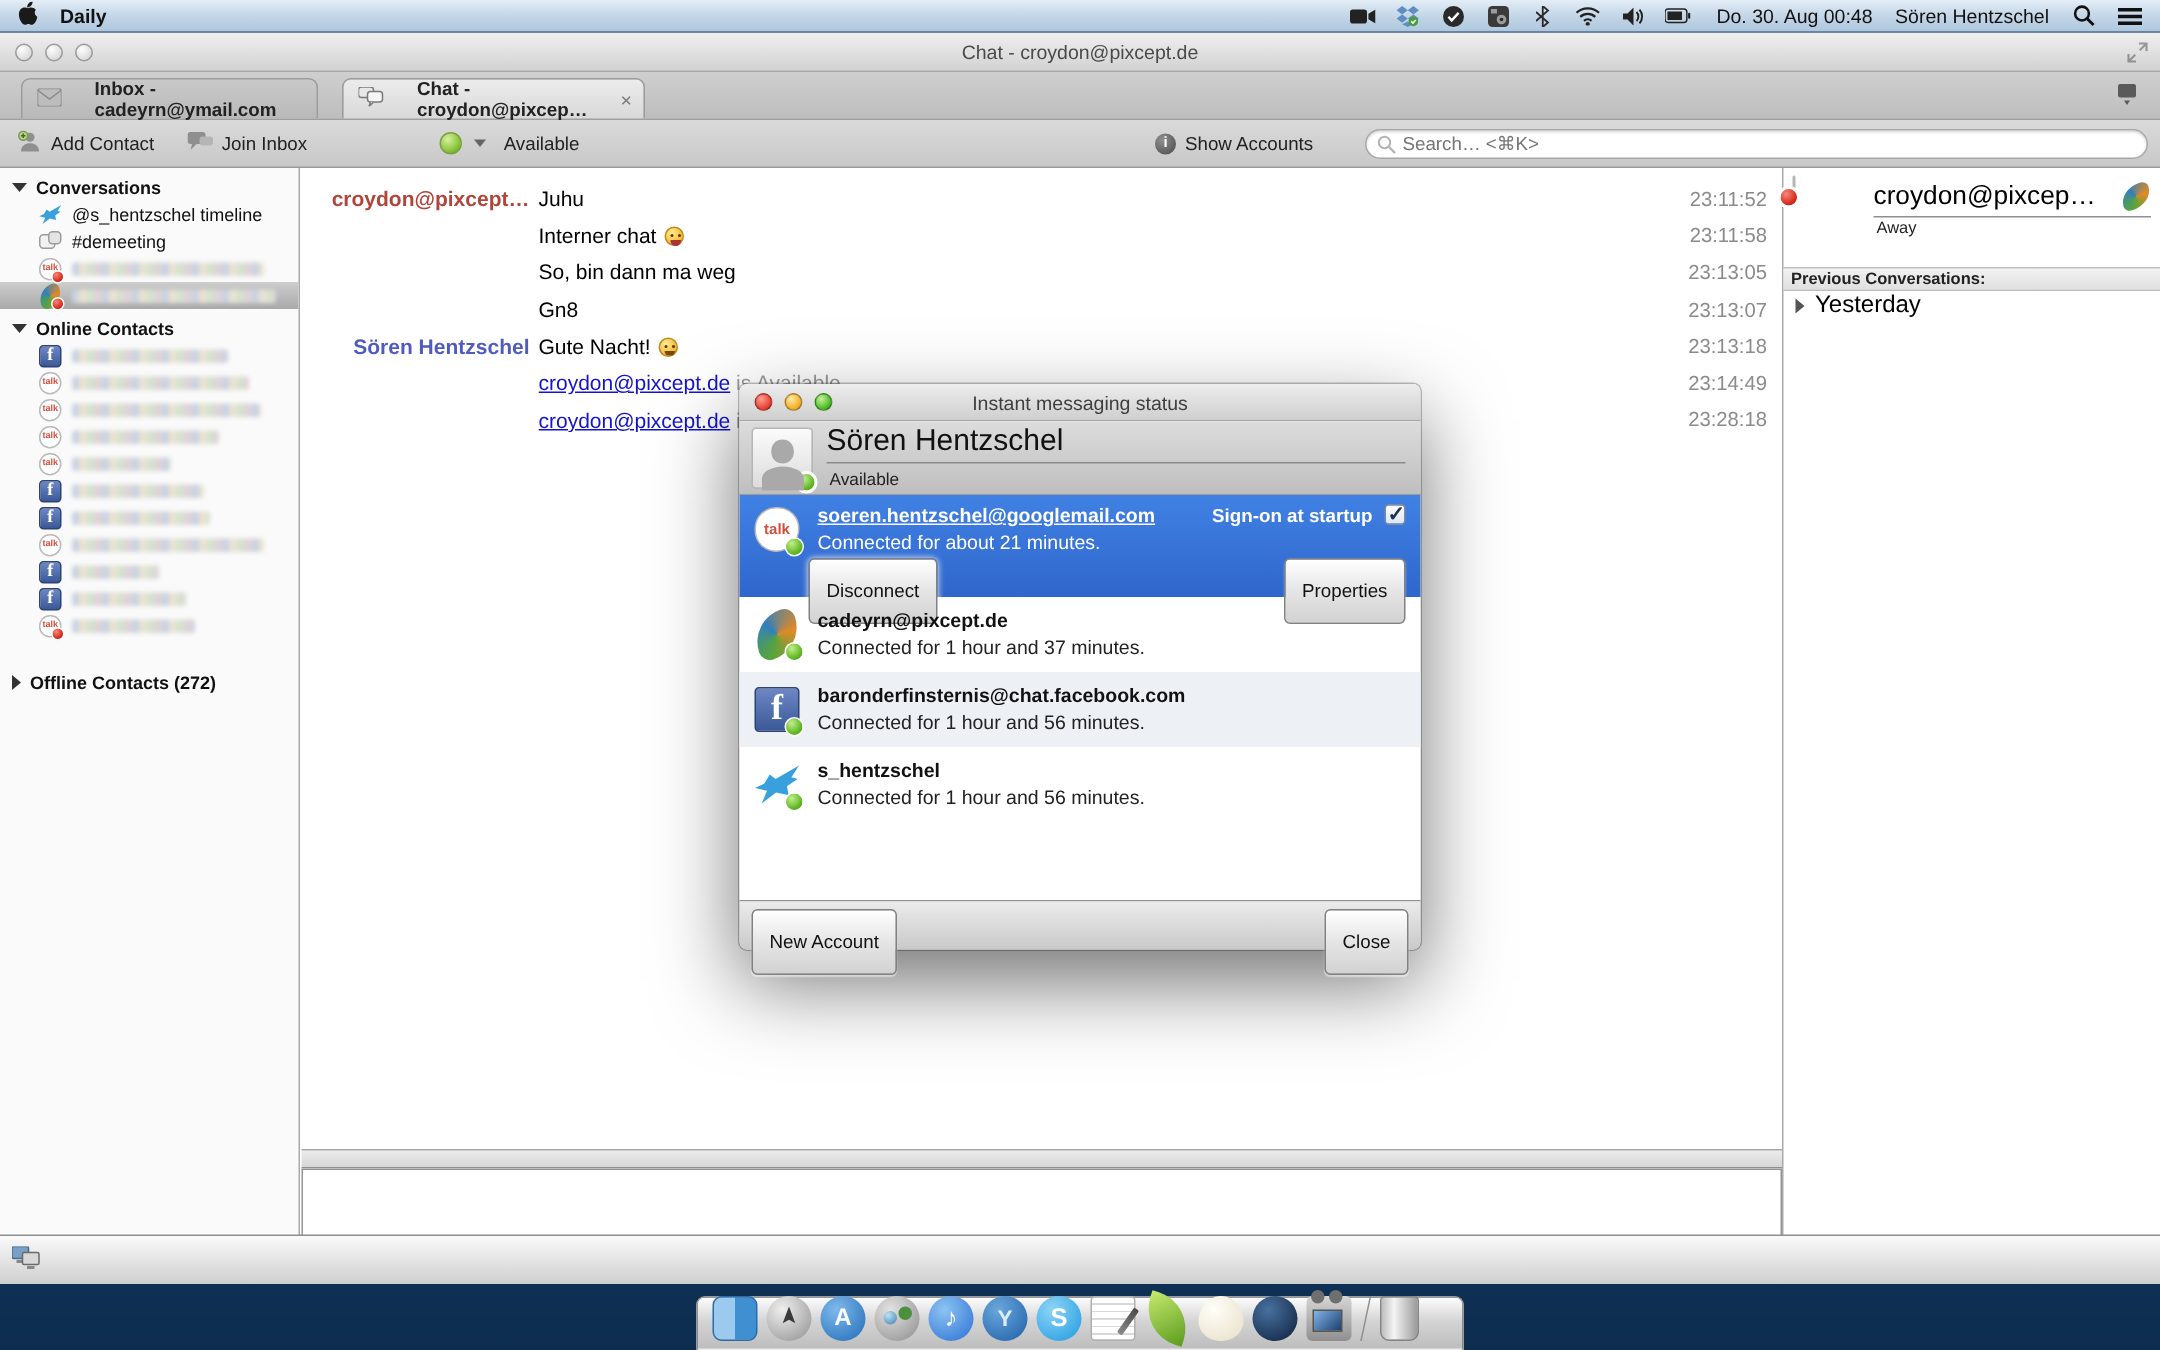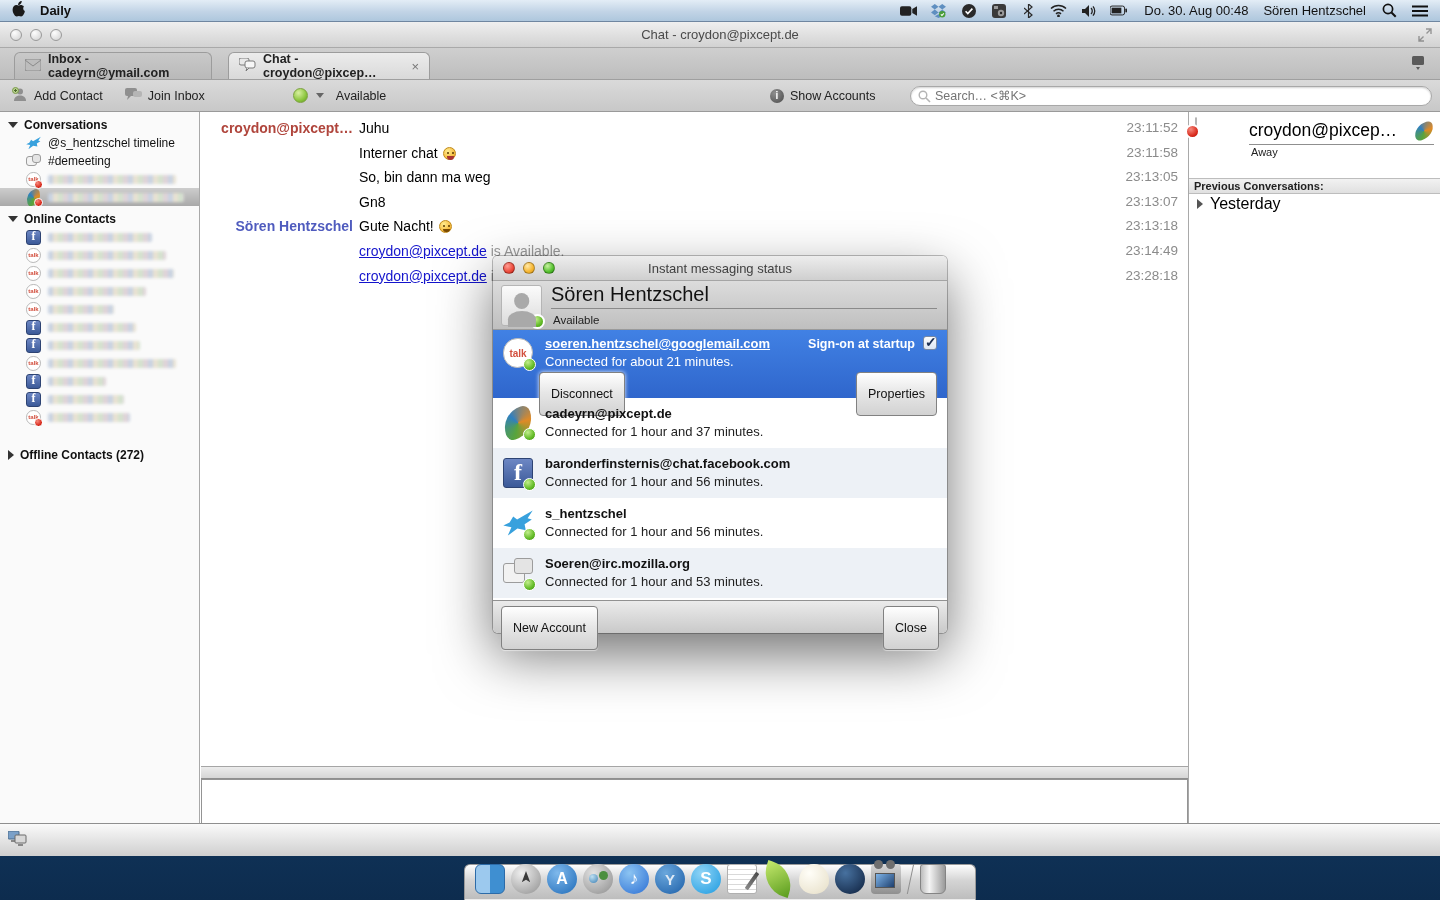--- a/index.html
+++ b/index.html
@@ -26,21 +26,21 @@
   .tl-dots { position:absolute; left:10px; top:7px; display:flex; gap:8px; }
   .tl-dot { width:12px; height:12px; border-radius:50%; border:1px solid #9a9a9a;
     background: radial-gradient(circle at 35% 30%, #fdfdfd,#cfcfcf); }
   .win-title { position:absolute; left:0; right:0; top:5px; text-align:center; font-size:13px; color:#4a4a4a; }
   .win-resize { position:absolute; right:8px; top:6px; opacity:.55; }
 
   
   .tabbar { position:absolute; top:26px; left:0; right:0; height:32px;
     background: linear-gradient(180deg,#cfcfcf,#bdbdbd); border-bottom:1px solid #9f9f9f; }
   .tab { position:absolute; bottom:0; height:27px; border:1px solid #9c9c9c; border-bottom:none;
-    border-radius:6px 6px 0 0; display:flex; align-items:center; padding:0 10px; font-size:12.5px; gap:7px; color:#222;}
+    border-radius:6px 6px 0 0; display:flex; align-items:center; padding:0 10px; font-size:12.5px; gap:22px; color:#222;}
   .tab.inactive { left:14px; width:198px; background: linear-gradient(180deg,#c9c9c9,#b9b9b9); font-weight:bold; }
   .tab.active { left:228px; width:202px; background: linear-gradient(180deg,#ececec,#d9d9d9); font-weight:bold; }
   .tab .tab-close { margin-left:auto; color:#777; font-size:13px; font-weight:normal; }
   .alltabs-btn { position:absolute; right:14px; top:8px; }
 
   
   .toolbar { position:absolute; top:58px; left:0; right:0; height:32px;
     background: linear-gradient(180deg,#dadada,#c8c8c8); border-bottom:1px solid #9a9a9a;
     display:flex; align-items:center; font-size:12.5px; color:#222; }
   .tb-item { display:flex; align-items:center; gap:6px; margin-left:12px; }
@@ -96,21 +96,21 @@
   .pi[data-proto="irc"] { background:#f2f2f2; border:1px solid #9c9c9c; border-radius:3px; width:72%; height:64%; top:18%; left:0; }
   .pi[data-proto="irc"]::after { content:""; position:absolute; width:86%; height:86%; left:52%; top:-40%;
     background:#e4e4e4; border:1px solid #9c9c9c; border-radius:3px; }
   .odot { position:absolute; right:-3px; bottom:-3px; width:13px; height:13px; border-radius:50%;
     border:1.5px solid #fff; background: radial-gradient(circle at 35% 30%, #c3ee8c,#63bb27 60%,#3f8f12); }
   .rbadge { position:absolute; right:-2px; bottom:-2px; width:9px; height:9px; border-radius:50%;
     border:1px solid #fff; background: radial-gradient(circle at 35% 30%, #f6897d,#d8281a 65%,#9e150b); }
 
   
   .chatpane { position:absolute; top:0; bottom:0; left:201px; width:987px; background:#fff; padding-top:8px; }
-  .msg-row { display:flex; align-items:flex-start; height:24.6px; font-size:14px; }
+  .msg-row { display:flex; align-items:center; height:24.6px; font-size:14px; }
   .sender { width:152px; text-align:right; font-weight:bold; flex:0 0 auto; }
   .msg-row.peer .sender { color:#b0453c; }
   .msg-row.me .sender { color:#4f5bbe; }
   .mtext { margin-left:6px; color:#000; flex:1 1 auto; white-space:nowrap; overflow:hidden; }
   .mlink { color:#1414cc; text-decoration:underline; }
   .gray { color:#9a9a9a; }
   .mtime { flex:0 0 auto; width:76px; text-align:right; color:#8b8b8b; font-size:13.5px; padding-right:10px; }
   .emo { display:inline-block; width:13px; height:13px; border-radius:50%; margin-left:5px; vertical-align:-2px;
     background: radial-gradient(circle at 35% 30%, #ffec8f,#f6b83a 70%,#d99a1e); border:1px solid #c08a1a; position:relative; }
   .emo::before { content:""; position:absolute; left:3px; top:4px; width:2px; height:2px; border-radius:50%;
@@ -619,28 +619,20 @@
 
     <div class="acct">
       <span class="picon sz30">
           <span class="pi" data-proto="twitter"></span>
           <span class="odot"></span>
         </span>
       <span class="a-name">s_hentzschel</span>
       <span class="a-status">Connected for 1 hour and 56 minutes.</span>
     </div>
 
-    <div class="acct alt">
-      <span class="picon sz30">
-          <span class="pi" data-proto="irc"></span>
-          <span class="odot"></span>
-        </span>
-      <span class="a-name">Soeren@irc.mozilla.org</span>
-      <span class="a-status">Connected for 1 hour and 53 minutes.</span>
-    </div>
   </div>
   <div class="dlg-bottom">
     <span class="aqua-btn btn-new">New Account</span>
     <span class="aqua-btn btn-close">Close</span>
   </div>
 </div>
 
 <div class="dock">
   <div class="dock-icons">
     <span class="dk" data-app="finder"></span>

